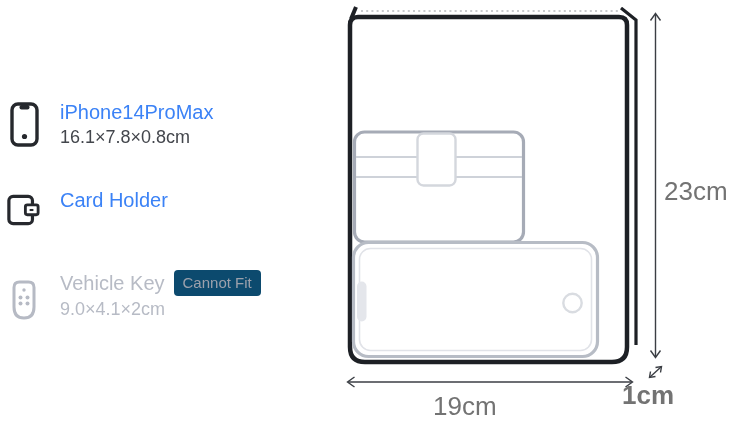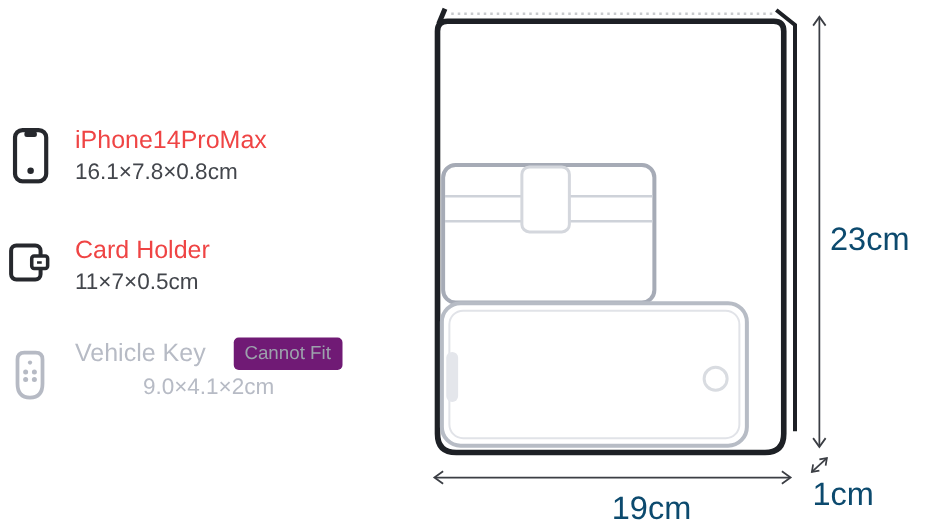--- a/index.html
+++ b/index.html
@@ -1,41 +1,41 @@
 <!DOCTYPE html>
 <html><head>
 <meta charset="utf-8">
 <style>
   html,body{margin:0;padding:0;background:#ffffff;}
   .stage{
     position:relative;width:750px;height:423px;background:#ffffff;overflow:hidden;
     font-family:"Liberation Sans", sans-serif;color:#24262b;
   }
   .row{position:absolute;left:0;width:300px;height:54px;}
-  #row1{top:100px;} #row2{top:186px;} #row3{top:268px;text-align:center;}
+  #row1{top:100px;} #row2{top:186px;} #row3{top:268px;}
   .icon{position:absolute;}
   #row1 .icon{left:10px;top:2px;}
   #row2 .icon{left:7px;top:6px;}
   #row3 .icon{left:12px;top:12px;}
   .txt{position:absolute;left:60px;top:0;white-space:nowrap;}
-  .title{font-size:20px;line-height:24px;color:#ef4444;}
+  .title{font-size:20px;line-height:24px;color:#3b82f6;}
   .dims{font-size:18px;line-height:18px;color:#43464c;margin-top:4px;}
   #row2 .title{margin-top:2px;}
   #row3 .title,#row3 .dims{color:#b7bbc5;}
   #row3 .txt{top:2px;}
   .titleline{display:flex;align-items:center;}
   .badge{
-    display:inline-block;margin-left:22px;padding:4px 9px 5px;border-radius:4px;
-    background:#701a75;color:#9ca1ac;font-size:15px;line-height:17px;
+    display:inline-block;margin-left:9px;padding:4px 9px 5px;border-radius:4px;
+    background:#0c4a6e;color:#9ca1ac;font-size:15px;line-height:17px;
   }
   .diagram{position:absolute;left:0;top:0;}
-  .mlabel{position:absolute;font-size:26px;line-height:28px;color:#0c4a6e;white-space:nowrap;}
+  .mlabel{position:absolute;font-size:26px;line-height:28px;color:#737373;white-space:nowrap;}
   #label-h{left:664px;top:177px;}
-  #label-w{left:433px;top:392px;width:120px;text-align:right;}
-  #label-d{left:650px;top:381px;}
+  #label-w{left:433px;top:392px;width:120px;text-align:left;}
+  #label-d{left:622px;top:381px;font-weight:bold;}
   .dot{stroke:#c8cacd;stroke-width:2;stroke-dasharray:2 3.2;fill:none;}
   .dash{stroke:#c8cacd;stroke-width:1.5;stroke-dasharray:4.5 4;fill:none;}
   .arr{stroke:#3b3e44;stroke-width:1.4;fill:none;}
 </style>
 </head>
 <body>
 
 <div class="stage">
 
   <div class="row" id="row1">
@@ -51,21 +51,20 @@
   </div>
 
   <div class="row" id="row2">
     <svg class="icon" width="33" height="36" viewBox="0 0 35 36">
       <rect x="2" y="3.5" width="25" height="29" rx="4.5" fill="none" stroke="#26282d" stroke-width="3.4"></rect>
       <rect x="19.5" y="12.5" width="13.5" height="10.5" rx="2" fill="#ffffff" stroke="#26282d" stroke-width="3"></rect>
       <line x1="24" y1="18" x2="28" y2="18" stroke="#26282d" stroke-width="2.2"></line>
     </svg>
     <div class="txt">
       <div class="title">Card Holder</div>
-      <div class="dims">11×7×0.5cm</div>
     </div>
   </div>
 
   <div class="row" id="row3">
     <svg class="icon" width="24" height="40" viewBox="0 0 24 40">
       <path d="M 7.5 2 H 16.5 Q 22 2 22 7.5 V 27 Q 22 38 12 38 Q 2 38 2 27 V 7.5 Q 2 2 7.5 2 Z" fill="none" stroke="#b6bac4" stroke-width="3"></path>
       <circle cx="12" cy="10" r="1.7" fill="#b6bac4"></circle>
       <circle cx="8.5" cy="17.5" r="2" fill="#b6bac4"></circle>
       <circle cx="15.5" cy="17.5" r="2" fill="#b6bac4"></circle>
       <circle cx="8.5" cy="23.5" r="2" fill="#b6bac4"></circle>

